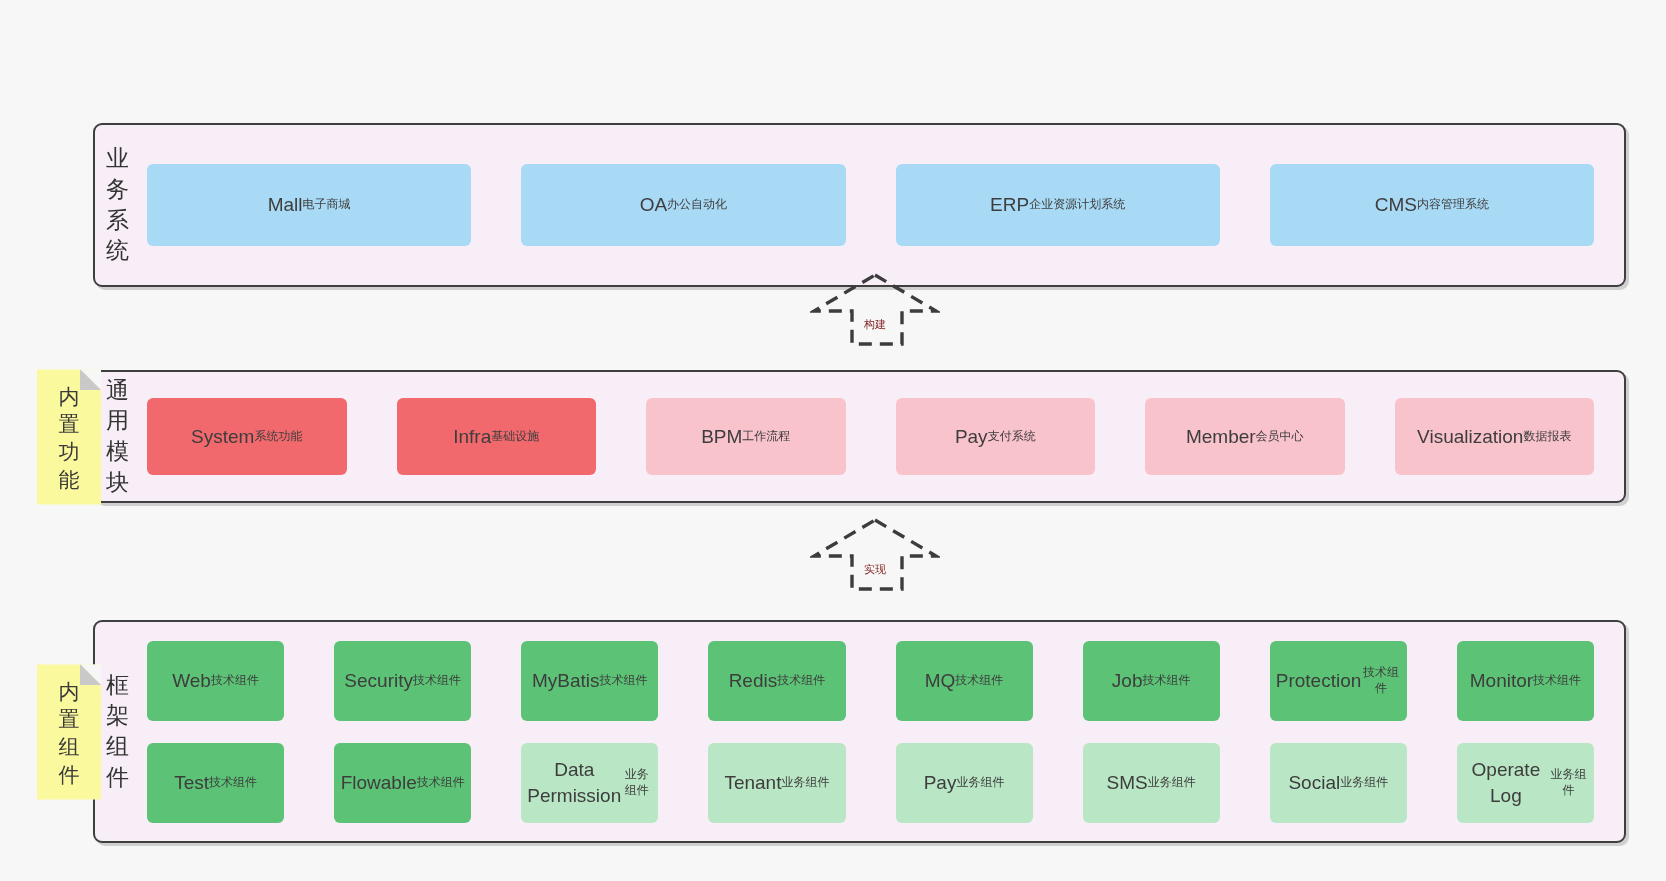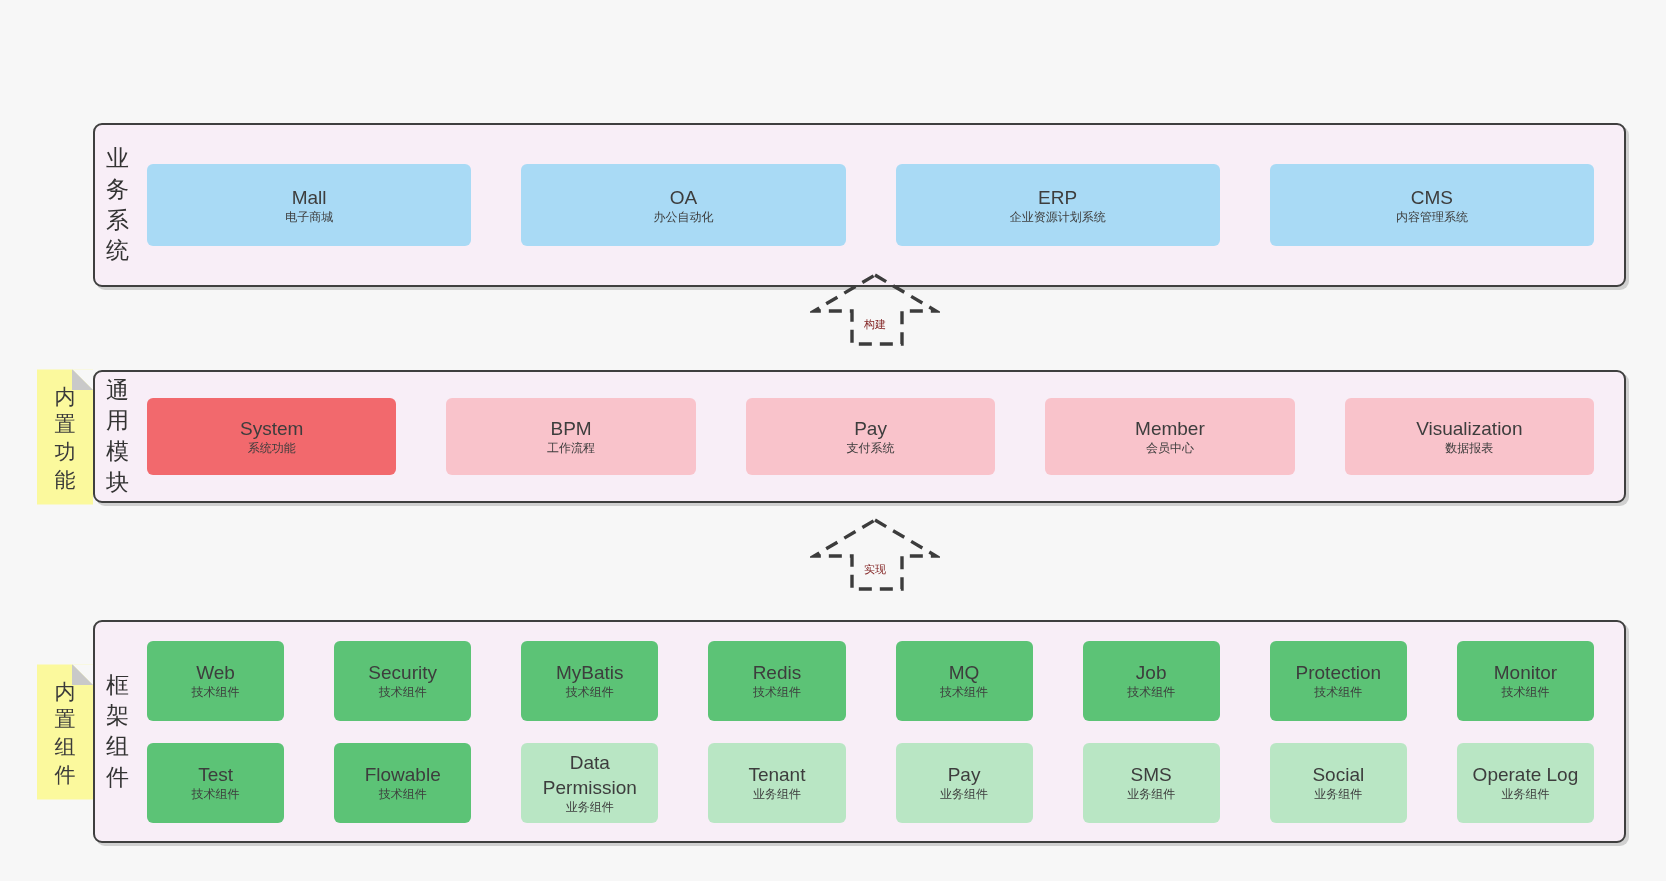--- a/index.html
+++ b/index.html
@@ -27,36 +27,36 @@
     word-break:break-all;text-align:center;
   }
   .rows{
     position:absolute;left:52px;right:30px;top:0;bottom:0;
     display:flex;flex-direction:column;justify-content:center;gap:22px;
   }
   .row{display:flex;gap:50px}
   .container[data-section="2"] .row{}
   .box{
     flex:1;border-radius:6px;box-sizing:border-box;padding:2px 6px;
-    display:flex;flex-direction:column;align-items:center;justify-content:center;
+    display:flex;flex-direction:row;align-items:center;justify-content:center;
     text-align:center;line-height:1.32;
   }
   .container[data-section="0"] .box{height:82px}
   .container[data-section="1"] .box{height:77px}
   .container[data-section="2"] .box{height:80px}
   .bn{font-size:19px}
   .bs{font-size:12px}
   .c-blue{background:var(--blue)}
   .c-red{background:var(--red)}
   .c-pink{background:var(--pink)}
   .c-green{background:var(--green)}
   .c-light_green{background:var(--light-green)}
   .note{
     position:absolute;left:-58px;top:50%;transform:translateY(-50%);
-    width:56px;height:135px;background:var(--yellow-note);
+    width:64px;height:135px;background:var(--yellow-note);
   }
   .note-text{
     margin:13px auto 0;width:24px;font-size:21px;line-height:1.33;color:#3a3a3a;
     word-break:break-all;text-align:center;
   }
   .fold-cover{
     position:absolute;top:0;right:0;width:21px;height:21px;
     background:var(--page-bg);
     clip-path:polygon(0 0,100% 0,100% 100%);
   }
@@ -115,20 +115,24 @@
       <span class="fold"></span>
       <div class="note-text">内置功能</div>
     </div>
     <div class="vlabel">通用模块</div>
     <div class="rows">
         <div class="row">
           <div class="box c-red">
             <div class="bn">System</div>
             <div class="bs">系统功能</div>
           </div>
+          <div class="box c-red">
+            <div class="bn">Infra</div>
+            <div class="bs">基础设施</div>
+          </div>
           <div class="box c-pink">
             <div class="bn">BPM</div>
             <div class="bs">工作流程</div>
           </div>
           <div class="box c-pink">
             <div class="bn">Pay</div>
             <div class="bs">支付系统</div>
           </div>
           <div class="box c-pink">
             <div class="bn">Member</div>

